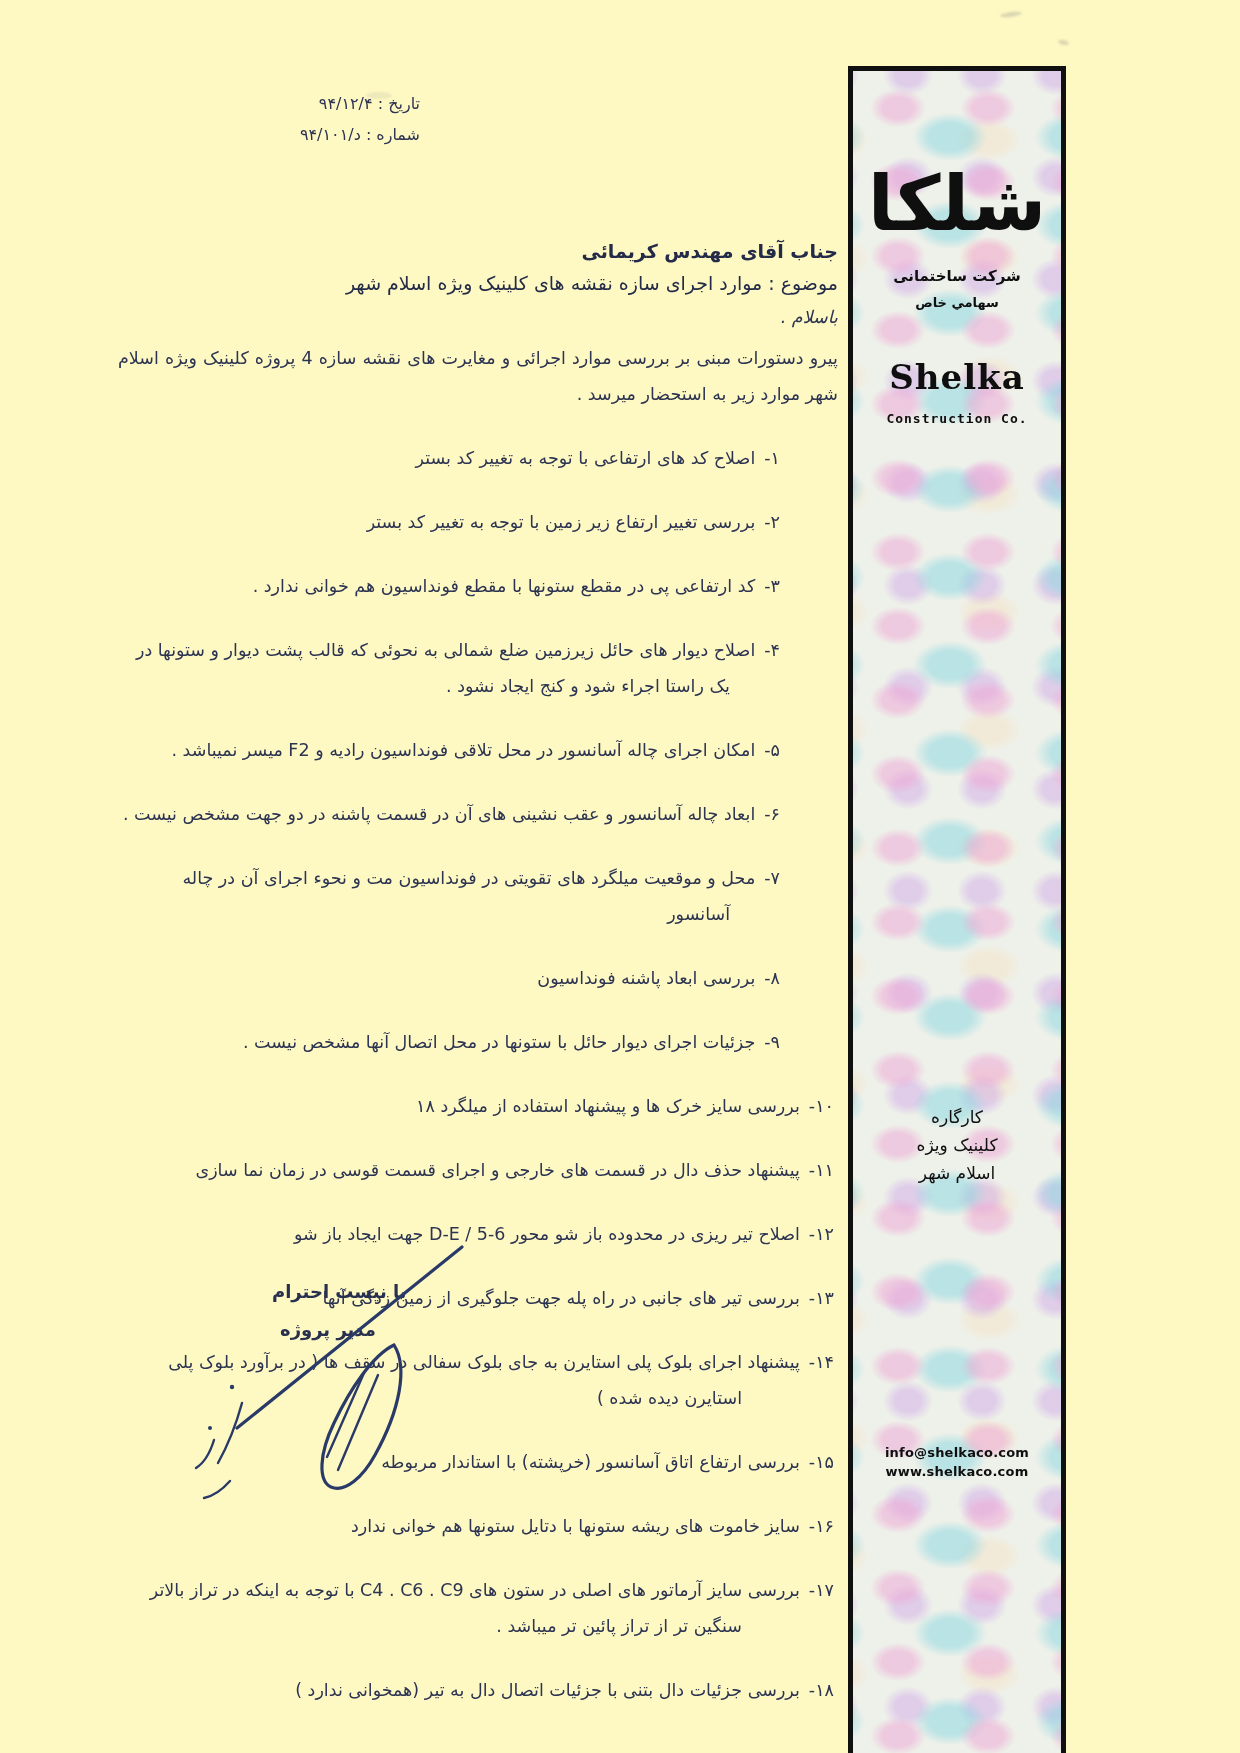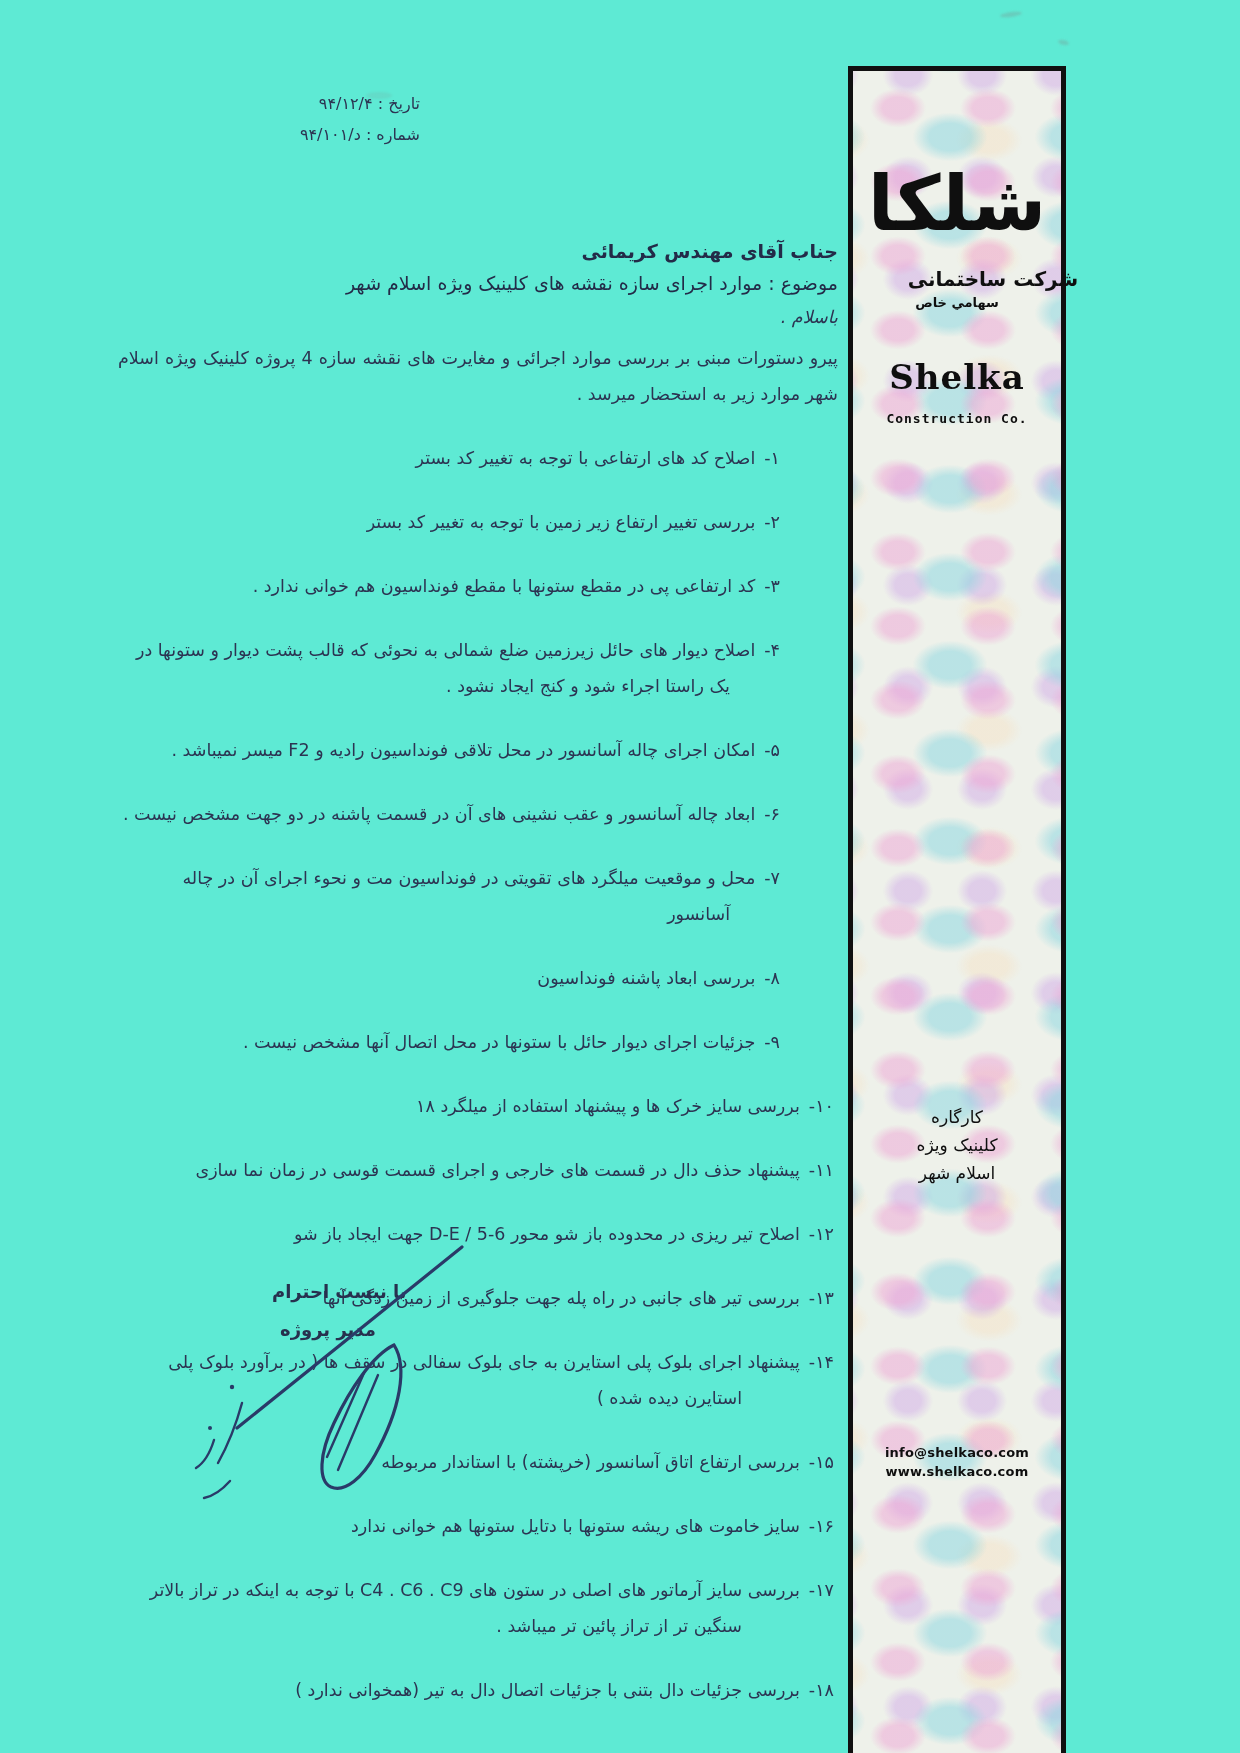--- a/index.html
+++ b/index.html
@@ -1,20 +1,20 @@
 <!DOCTYPE html>
 <html><head>
 <meta charset="utf-8">
 <style>
   html,body{margin:0;padding:0;background:#e9e9e9;}
   .page{
     position:relative;
     width:1240px;height:1753px;
     margin:0 auto;
-    background:#5eead4;
+    background:#fef9c3;
     overflow:hidden;
     font-family:"DejaVu Sans", sans-serif;
     color:#2c3452;
   }
   .rtl{direction:rtl;unicode-bidi:embed;}
 
   
   .dateblock{
     position:absolute;top:88px;right:820px;
     font-size:16px;line-height:31px;
@@ -60,21 +60,21 @@
     background-image:
       radial-gradient(ellipse 40px 28px, rgba(238,169,214,.55) 0 38%, rgba(238,169,214,0) 70%),
       radial-gradient(ellipse 52px 34px, rgba(143,215,224,.55) 0 40%, rgba(143,215,224,0) 72%),
       radial-gradient(ellipse 36px 30px, rgba(205,162,232,.45) 0 36%, rgba(205,162,232,0) 70%),
       radial-gradient(ellipse 46px 30px, rgba(250,214,170,.28) 0 40%, rgba(250,214,170,0) 72%);
     background-size:90px 74px, 122px 88px, 74px 102px, 152px 118px;
     background-position:0 0, 36px 22px, 18px 55px, 60px 10px;
   }
   .sidebar > div{position:absolute;left:0;width:100%;text-align:center;color:#0f0f0f;}
   .logo-fa{top:78px;font-size:76px;font-weight:900;line-height:110px;letter-spacing:-2px;}
-  .co-type{top:196px;font-size:20px;font-weight:bold;letter-spacing:1px;direction:rtl;padding-left:36px;}
+  .co-type{top:196px;font-size:15px;font-weight:bold;letter-spacing:1px;direction:rtl;}
   .co-sub{top:224px;font-size:13px;font-weight:bold;letter-spacing:4px;direction:rtl;}
   .logo-en{top:286px;font-family:"DejaVu Serif", serif;font-size:34px;font-weight:bold;letter-spacing:1px;}
   .co-en{top:340px;font-family:"DejaVu Sans Mono", monospace;font-size:13px;font-weight:bold;letter-spacing:1px;}
   .site{top:1032px;font-size:17px;font-weight:500;line-height:28px;letter-spacing:2px;direction:rtl;}
   .contact{top:1372px;font-size:13px;font-weight:bold;line-height:19px;letter-spacing:0.2px;}
 
   
   .smudge{position:absolute;background:rgba(130,130,130,.28);border-radius:50%;filter:blur(1px);}
   .sm1{left:1000px;top:12px;width:22px;height:5px;transform:rotate(-8deg);}
   .sm2{left:1058px;top:40px;width:11px;height:5px;transform:rotate(12deg);}

